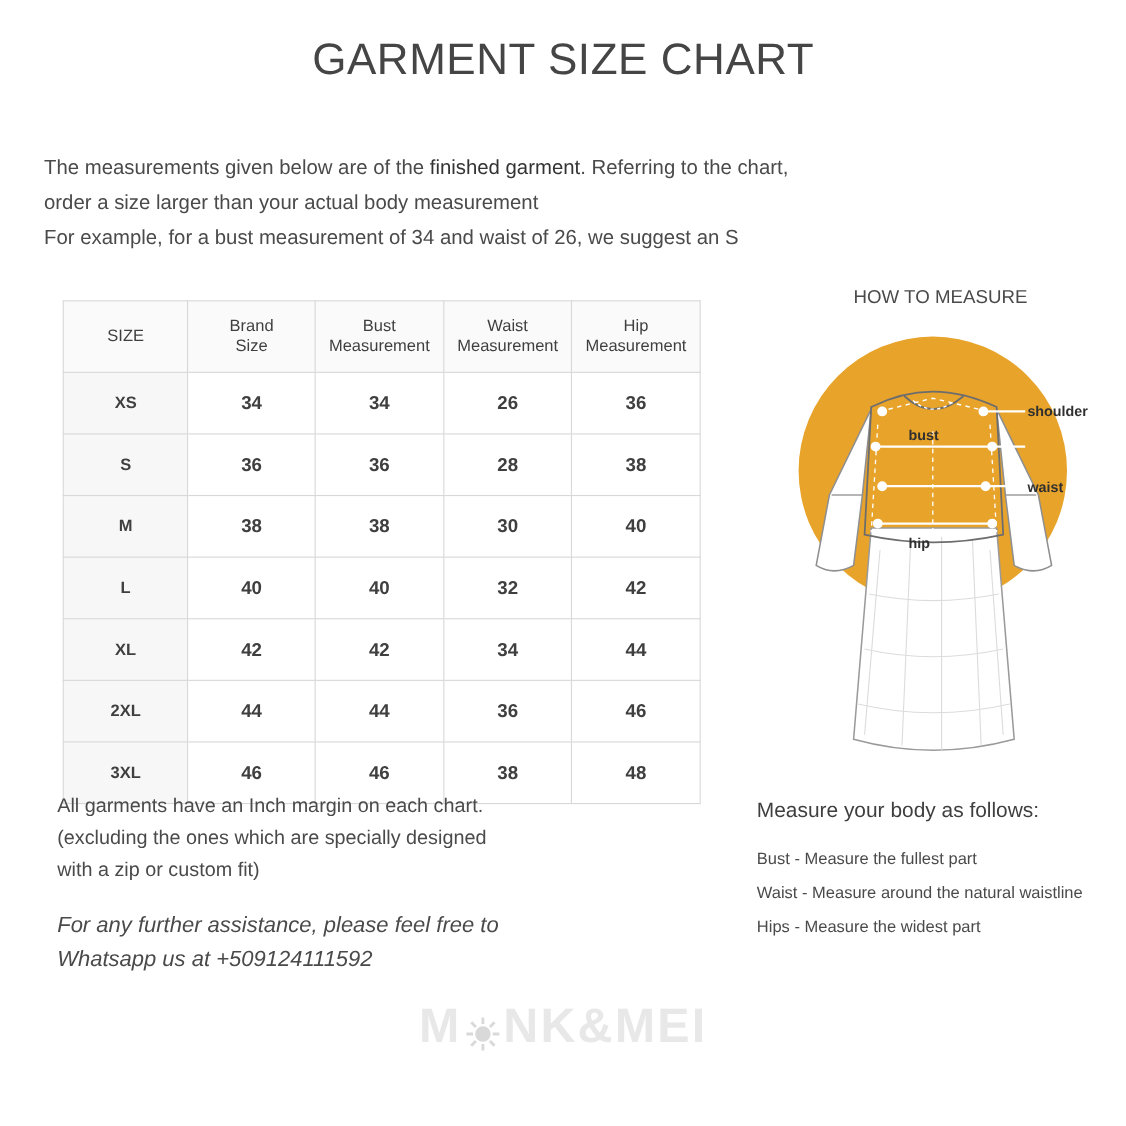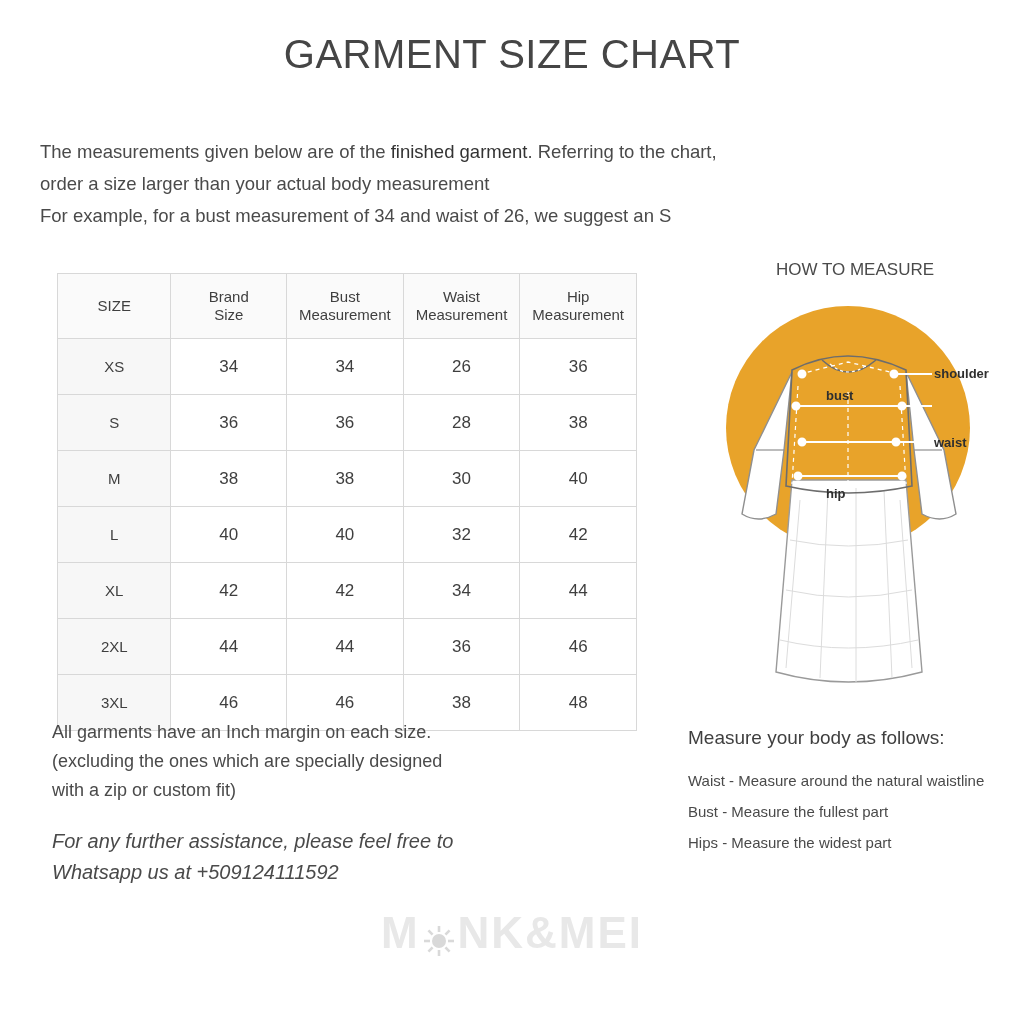--- a/index.html
+++ b/index.html
@@ -69,20 +69,21 @@
     height: 60px;
     font-size: 15px;
     line-height: 18px;
     background: #fafafa;
     padding: 2px 4px;
   }
   .size-table thead th .l2 { display: block; }
   .size-table tbody td {
     height: 53px;
     font-size: 17px;
+    font-weight: bold;
   }
   .size-table tbody td.sz {
     font-size: 15px;
     background: #f7f7f7;
     width: 112px;
   }
   .size-table col.c-size { width: 112px; }
   .size-table col.c-brand { width: 117px; }
   .size-table col.c-bust { width: 117px; }
   .size-table col.c-waist { width: 117px; }
@@ -260,21 +261,21 @@
         <td class="sz">3XL</td>
         <td>46</td>
         <td>46</td>
         <td>38</td>
         <td>48</td>
       </tr>
     </tbody>
   </table>
 
   <div class="notes">
-    <div>All garments have an Inch margin on each size.</div>
+    <div>All garments have an Inch margin on each chart.</div>
     <div>(excluding the ones which are specially designed</div>
     <div>with a zip or custom fit)</div>
   </div>
 
   <div class="assist">
     <div>For any further assistance, please feel free to</div>
     <div>Whatsapp us at +509124111592</div>
   </div>
 
   <div class="howto-title">HOW TO MEASURE</div>
@@ -334,22 +335,22 @@
 
       <text x="254" y="78" font-family="Liberation Sans, sans-serif" font-size="13" font-weight="bold" fill="#2f2f2f">shoulder</text>
       <text x="146" y="100" font-family="Liberation Sans, sans-serif" font-size="13" font-weight="bold" fill="#2f2f2f">bust</text>
       <text x="254" y="147" font-family="Liberation Sans, sans-serif" font-size="13" font-weight="bold" fill="#2f2f2f">waist</text>
       <text x="146" y="198" font-family="Liberation Sans, sans-serif" font-size="13" font-weight="bold" fill="#2f2f2f">hip</text>
     </svg>
   </div>
 
   <div class="measure-head">Measure your body as follows:</div>
   <div class="measure-list">
+    <div>Bust - Measure the fullest part</div>
     <div>Waist - Measure around the natural waistline</div>
-    <div>Bust - Measure the fullest part</div>
     <div>Hips - Measure the widest part</div>
   </div>
 
   <div class="watermark">
     <span>M</span>
     <span class="mark-icon">
       <svg width="34" height="34" viewBox="0 0 34 34" xmlns="http://www.w3.org/2000/svg">
         <g fill="#d9d9d9">
           <circle cx="17" cy="17" r="7"></circle>
           <g stroke="#d9d9d9" stroke-width="2.6">

